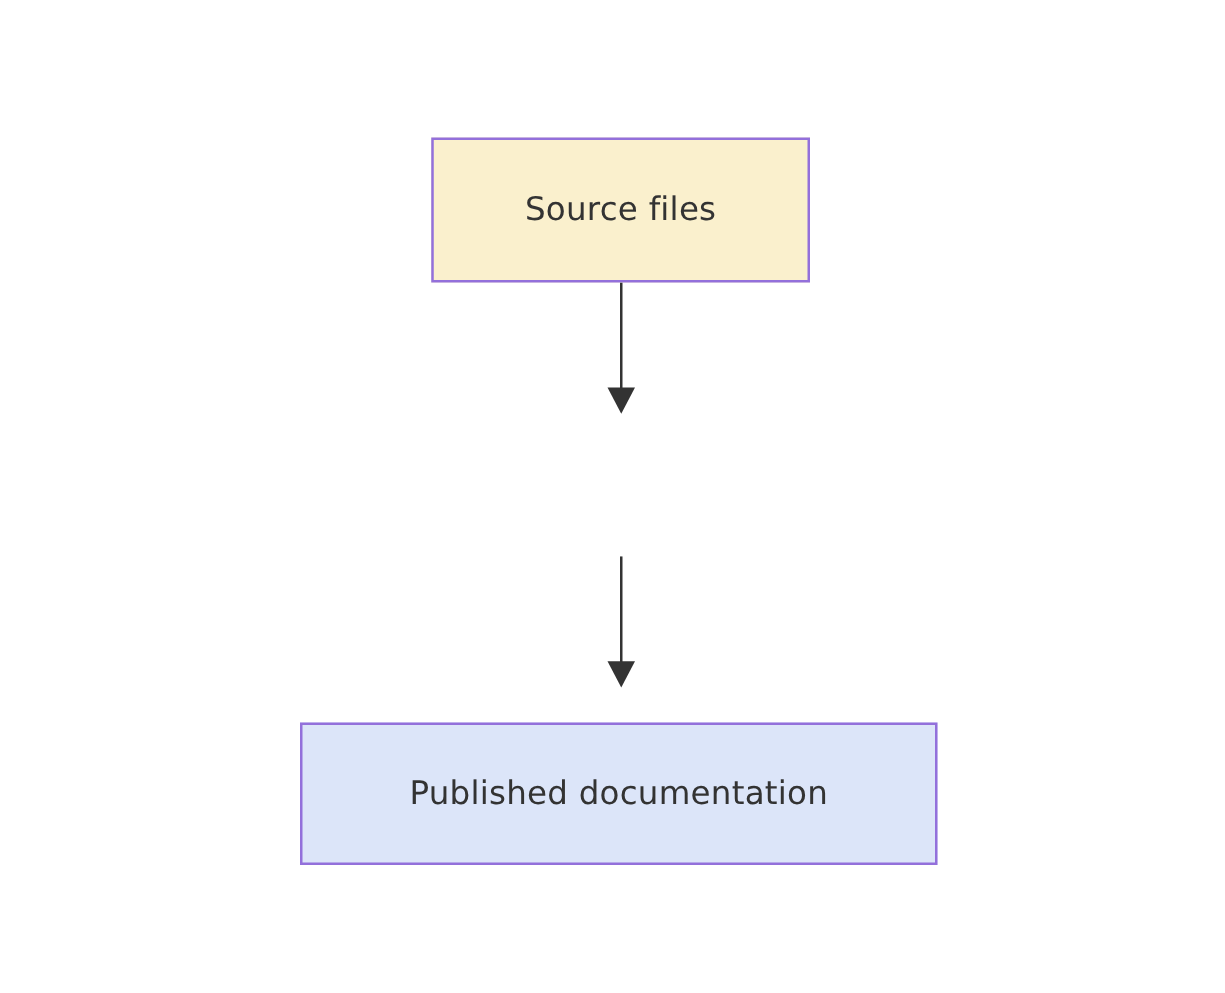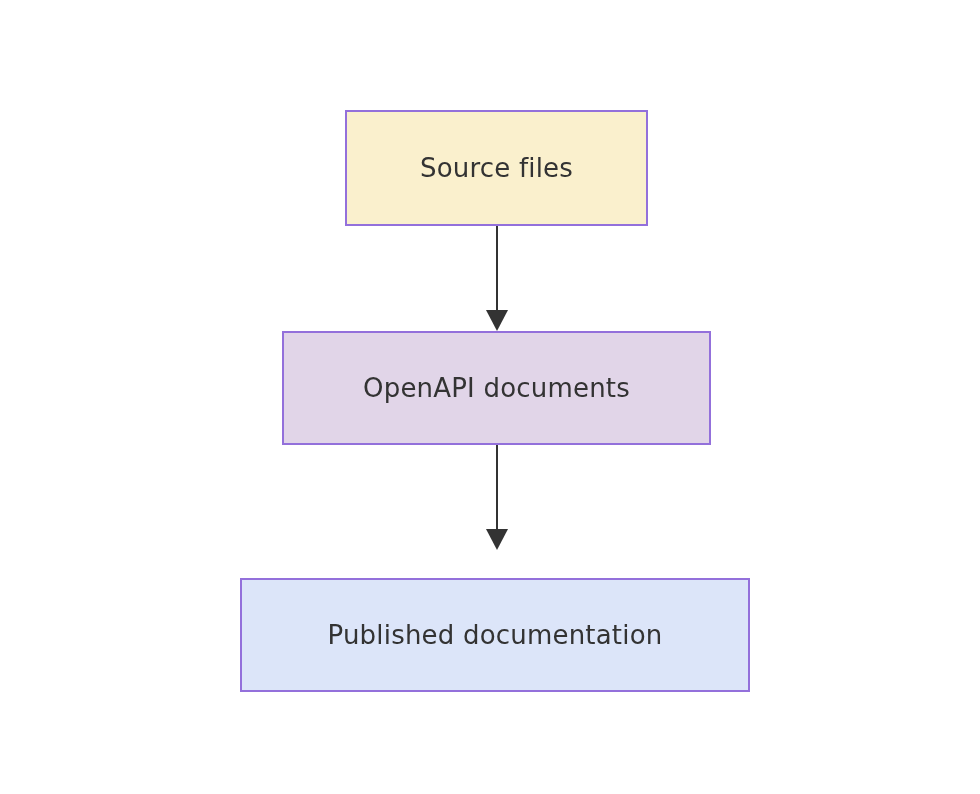--- a/index.html
+++ b/index.html
@@ -68,23 +68,20 @@
 
   <div class="node node-source-files" style="background-color: rgb(250, 240, 205); border-color: rgb(147, 112, 219); color: rgb(51, 51, 51);">
     <span>Source files</span>
   </div>
 
   <svg class="edge edge-1" viewBox="0 0 36 106">
     <line x1="18" y1="0" x2="18" y2="86" stroke-width="2" stroke="#333333"></line>
     <polygon points="7,84 29,84 18,105" fill="#333333"></polygon>
   </svg>
 
-  <div class="node node-openapi-documents" style="background-color: rgb(225, 213, 232); border-color: rgb(147, 112, 219); color: rgb(51, 51, 51);">
-    <span>OpenAPI documents</span>
-  </div>
 
   <svg class="edge edge-2" viewBox="0 0 36 106">
     <line x1="18" y1="0" x2="18" y2="86" stroke-width="2" stroke="#333333"></line>
     <polygon points="7,84 29,84 18,105" fill="#333333"></polygon>
   </svg>
 
   <div class="node node-published-documentation" style="background-color: rgb(220, 229, 249); border-color: rgb(147, 112, 219); color: rgb(51, 51, 51);">
     <span>Published documentation</span>
   </div>
 

